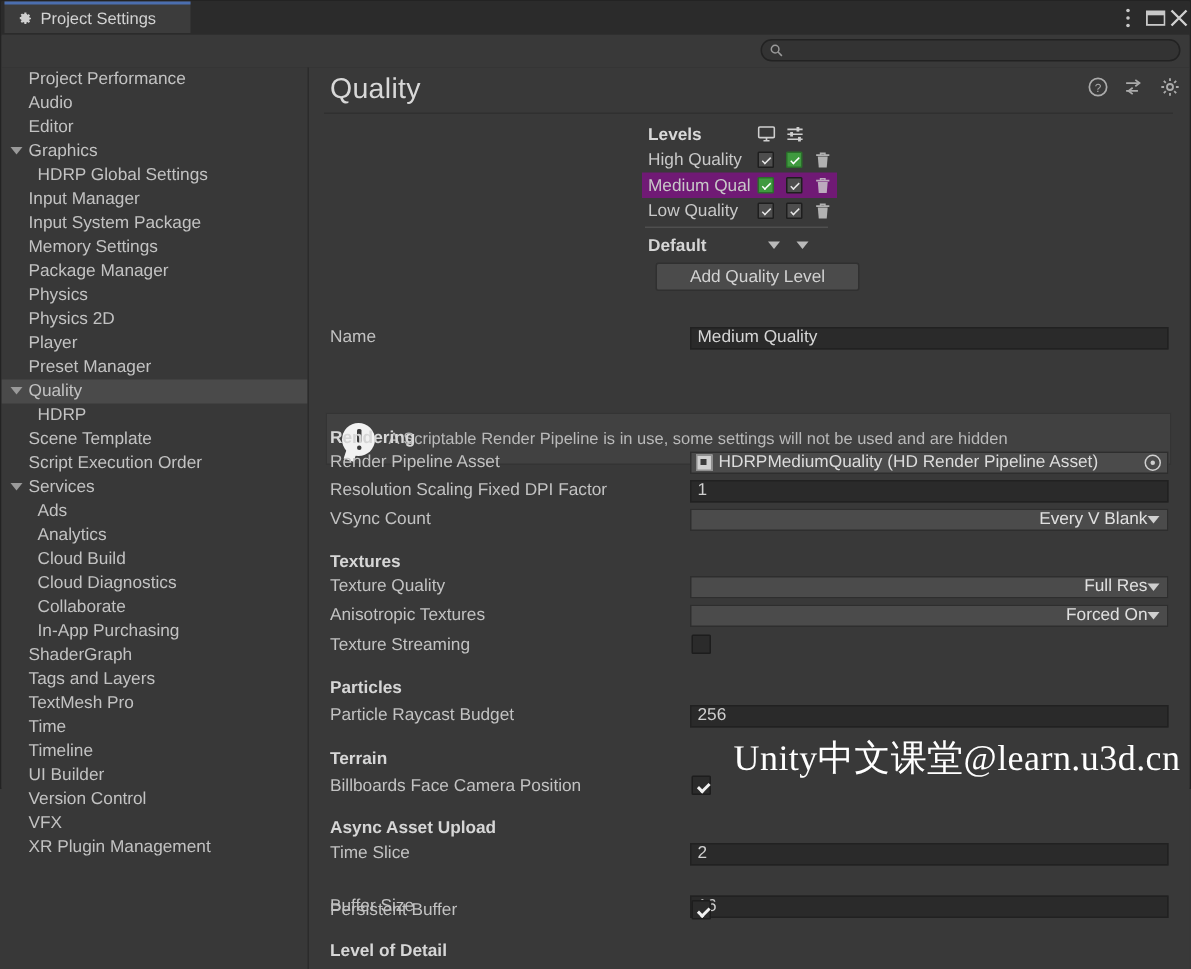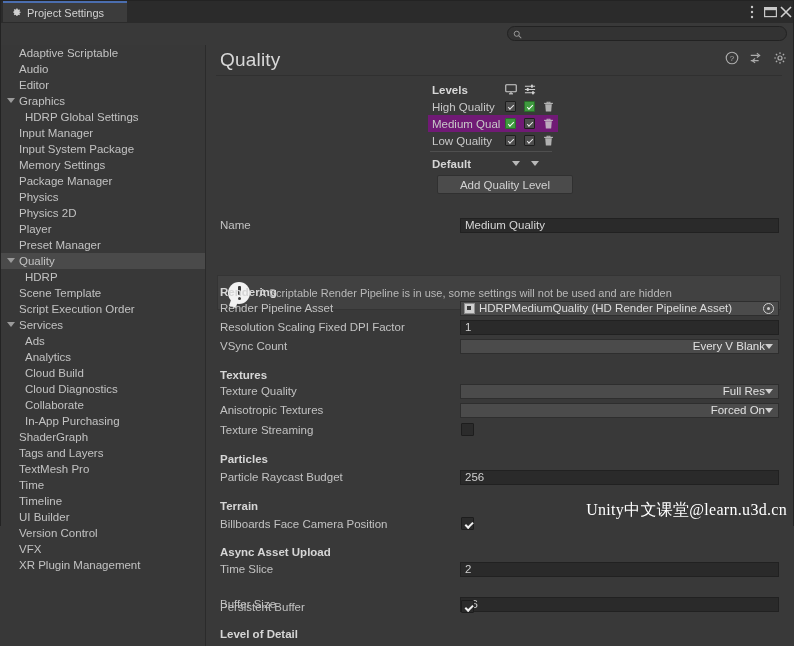--- a/index.html
+++ b/index.html
@@ -122,21 +122,21 @@
   }
   .warnicon{width:22px;height:22px;border-radius:50%;background:#f2f2f2;position:relative;flex:0 0 auto;}
   .warnicon:before{content:"";position:absolute;left:9.5px;top:4px;width:3px;height:9px;background:#3b3b3b;border-radius:1px;}
   .warnicon:after{content:"";position:absolute;left:9.5px;top:15px;width:3px;height:3px;background:#3b3b3b;border-radius:50%;}
   .warnicon .tail{position:absolute;left:2px;bottom:-3px;width:7px;height:7px;background:#f2f2f2;transform:rotate(18deg);}
   .warntext{font-size:11px;color:#b9b9b9;}
 
   
   .watermark{
     position:absolute;right:6px;bottom:4px;
-    font-family:"Liberation Serif", serif;font-size:16px;color:#ffffff;
+    font-family:"Liberation Serif", serif;font-size:24px;color:#ffffff;
     letter-spacing:.3px;white-space:nowrap;
   }
 </style>
 </head>
 <body>
 
 <div class="window">
 
   <div class="titlebar">
     <div class="tab">
@@ -175,21 +175,21 @@
         <svg width="9" height="9" viewBox="0 0 12 12">
             <circle cx="5" cy="5" r="3.4" fill="none" stroke="#bdbdbd" stroke-width="1.3"></circle>
             <path d="M7.6 7.6 L11 11" stroke="#bdbdbd" stroke-width="1.4"></path>
           </svg>
       </span>
       <input type="text" value="" placeholder="" style="">
     </div>
   </div>
 
   <div class="sidebar" id="sidebar">
-      <div class="side-item"><span>Adaptive Scriptable</span></div>
+      <div class="side-item"><span>Project Performance</span></div>
       <div class="side-item"><span>Audio</span></div>
       <div class="side-item"><span>Editor</span></div>
       <div class="side-item"><span class="tri"></span><span>Graphics</span></div>
       <div class="side-item indent"><span>HDRP Global Settings</span></div>
       <div class="side-item"><span>Input Manager</span></div>
       <div class="side-item"><span>Input System Package</span></div>
       <div class="side-item"><span>Memory Settings</span></div>
       <div class="side-item"><span>Package Manager</span></div>
       <div class="side-item"><span>Physics</span></div>
       <div class="side-item"><span>Physics 2D</span></div>

